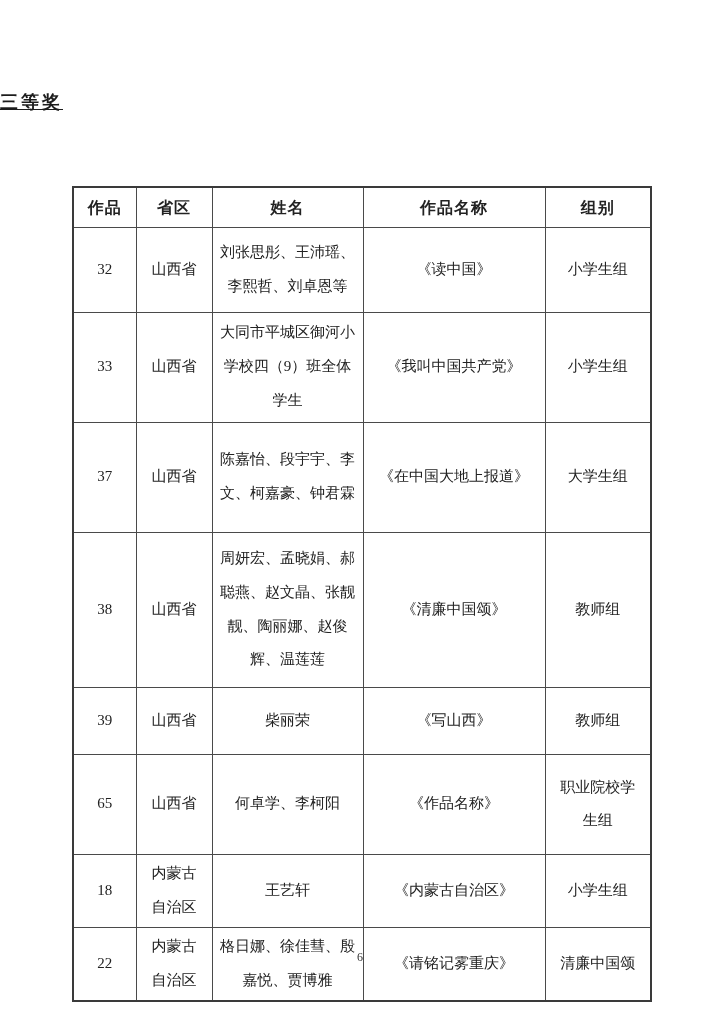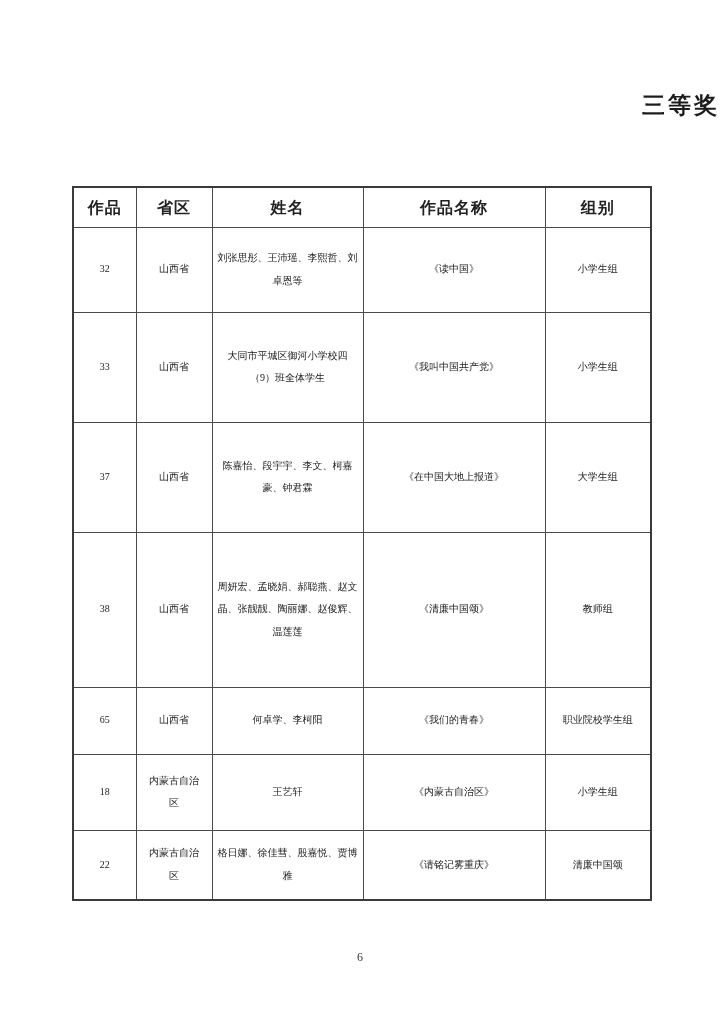--- a/index.html
+++ b/index.html
@@ -9,41 +9,42 @@
     font-family: "Liberation Serif", "DejaVu Serif", serif;
     color: #222222;
     position: relative;
     overflow: hidden;
   }
   .doc-title {
     position: absolute;
     top: 90px;
     left: 0;
     width: 100%;
-    text-align: right;
-    font-size: 23px;
+    text-align: left;
+    font-size: 18px;
     font-weight: bold;
     letter-spacing: 3px;
     color: #1c1c1c;
+    text-decoration: underline;
   }
   table.award-table {
     position: absolute;
     top: 142px;
     left: 72px;
     width: 578px;
     border-collapse: collapse;
     table-layout: fixed;
     border: 2px solid #3a3a3a;
     margin-top: 44px;
   }
   .award-table th, .award-table td {
     border: 1px solid #4a4a4a;
     text-align: center;
     vertical-align: middle;
-    font-size: 10px;
+    font-size: 15px;
     line-height: 2.25;
     padding: 2px 5px;
     color: #222222;
     word-break: break-all;
   }
   .award-table th {
     font-weight: bold;
     font-size: 16px;
     line-height: 1.2;
     letter-spacing: 1px;
@@ -124,24 +125,31 @@
     <td data-name="group-cell">大学生组</td>
   </tr>
         <tr data-name="table-row">
     <td data-name="work-id-cell">38</td>
     <td data-name="province-cell">山西省</td>
     <td data-name="names-cell">周妍宏、孟晓娟、郝聪燕、赵文晶、张靓靓、陶丽娜、赵俊辉、温莲莲</td>
     <td data-name="work-title-cell">《清廉中国颂》</td>
     <td data-name="group-cell">教师组</td>
   </tr>
         <tr data-name="table-row">
+    <td data-name="work-id-cell">39</td>
+    <td data-name="province-cell">山西省</td>
+    <td data-name="names-cell">柴丽荣</td>
+    <td data-name="work-title-cell">《写山西》</td>
+    <td data-name="group-cell">教师组</td>
+  </tr>
+        <tr data-name="table-row">
     <td data-name="work-id-cell">65</td>
     <td data-name="province-cell">山西省</td>
     <td data-name="names-cell">何卓学、李柯阳</td>
-    <td data-name="work-title-cell">《我们的青春》</td>
+    <td data-name="work-title-cell">《作品名称》</td>
     <td data-name="group-cell">职业院校学生组</td>
   </tr>
         <tr data-name="table-row">
     <td data-name="work-id-cell">18</td>
     <td data-name="province-cell">内蒙古自治区</td>
     <td data-name="names-cell">王艺轩</td>
     <td data-name="work-title-cell">《内蒙古自治区》</td>
     <td data-name="group-cell">小学生组</td>
   </tr>
         <tr data-name="table-row">

